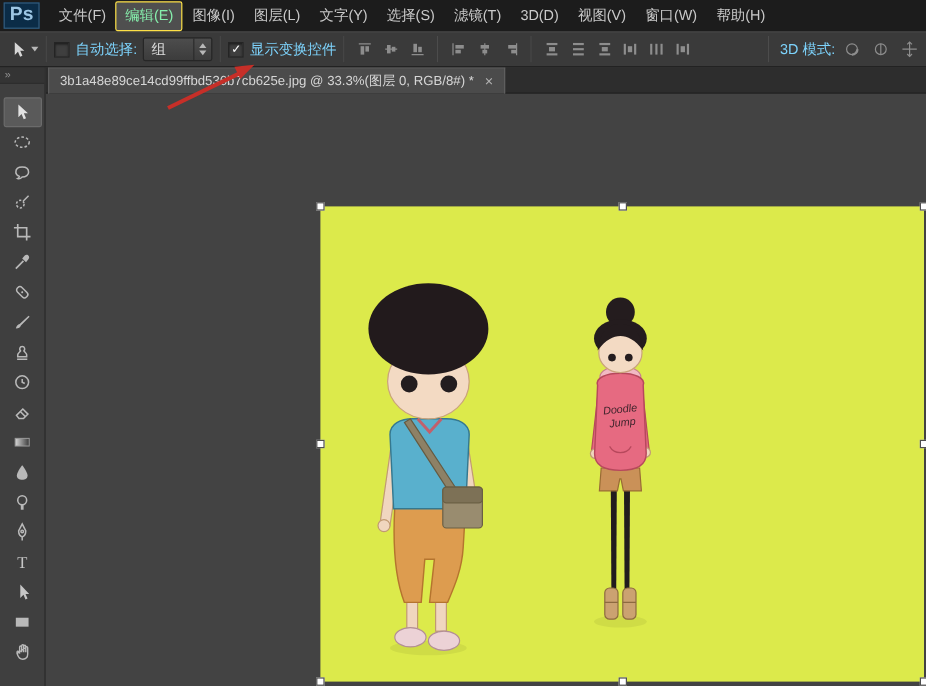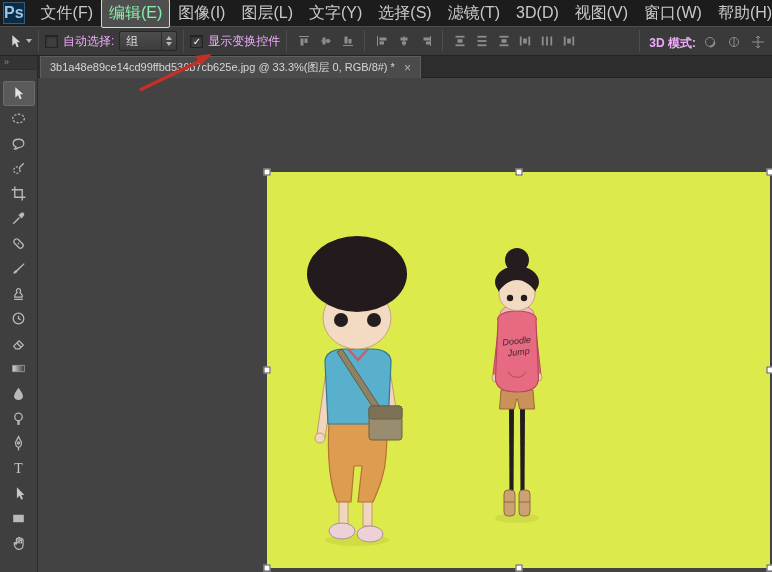--- a/index.html
+++ b/index.html
@@ -15,54 +15,54 @@
   #menubar {
     position:absolute; left:0; top:0; width:772px; height:26px;
     background:#1c1c1c; display:flex; align-items:center; z-index:6;
   }
   .ps-logo {
     width:30px; height:22px; margin:0 8px 0 3px;
     background:#0b2c47; border:1px solid #335c7d; color:#9dc6e4;
     font-weight:bold; font-size:16px;
     display:flex; align-items:center; justify-content:center;
   }
-  .menu-item { color:#c9c9c9; font-size:16px; padding:4px 8px; white-space:nowrap; }
+  .menu-item { color:#c9c9c9; font-size:12px; padding:4px 8px; white-space:nowrap; }
   .menu-item.active {
     background:#4f4f4f; border:1px solid #fde047; border-radius:2px; padding:3px 7px;
     color:#86efac;
   }
   
   #optionsbar {
     position:absolute; left:0; top:26px; width:772px; height:30px;
     background:#3a3a3a; border-top:1px solid #4b4b4b; border-bottom:1px solid #222;
     display:flex; align-items:center; z-index:5;
   }
   .sep { width:1px; height:22px; background:#2a2a2a; border-right:1px solid #4c4c4c; margin:0 6px; flex:none; }
-  .opt-label { color:#f0abfc; font-size:12px; white-space:nowrap; }
+  .opt-label { color:#7dd3fc; font-size:12px; white-space:nowrap; }
   .checkbox {
     width:13px; height:13px; flex:none;
     background:#3f3f3f; border:1px solid #242424;
     box-shadow:inset 0 1px 2px rgba(0,0,0,.55);
     display:flex; align-items:center; justify-content:center;
     color:#fff; font-size:10px; line-height:11px; margin-right:5px;
   }
   .dropdown {
     height:20px; width:58px; margin-left:5px; flex:none;
     background:linear-gradient(#4d4d4d,#3c3c3c);
     border:1px solid #262626; border-radius:2px;
     display:flex; align-items:center; color:#ddd; font-size:12px; padding:0 0 0 6px;
   }
   .spinner { margin-left:auto; height:100%; display:flex; flex-direction:column;
     justify-content:center; gap:2px; padding:0 4px; border-left:1px solid #2c2c2c; }
   .tri-up { width:0; height:0; border-left:3px solid transparent; border-right:3px solid transparent; border-bottom:4px solid #b8b8b8; }
   .tri-down { width:0; height:0; border-left:3px solid transparent; border-right:3px solid transparent; border-top:4px solid #b8b8b8; }
   .opt-tool { display:flex; align-items:center; margin-left:7px; gap:2px; flex:none; }
   .opt-icon { width:21px; height:20px; display:flex; align-items:center; justify-content:center; flex:none; }
   .opt-group { display:flex; align-items:center; gap:1px; flex:none; }
-  .right-zone { margin-left:auto; display:flex; align-items:flex-end; gap:3px; padding-right:4px;font-weight:bold; }
+  .right-zone { margin-left:auto; display:flex; align-items:center; gap:3px; padding-right:4px; }
   
   #tabbar {
     position:absolute; left:38px; top:56px; width:734px; height:22px;
     background:#2d2d2d; border-bottom:1px solid #232323; z-index:2;
   }
   .tab {
     position:absolute; left:2px; top:0; height:22px;
     background:#4b4b4b; border:1px solid #5e5e5e; border-bottom:none;
     display:flex; align-items:center; padding:0 9px; gap:9px;
     color:#d6d6d6; font-size:11px; white-space:nowrap;

